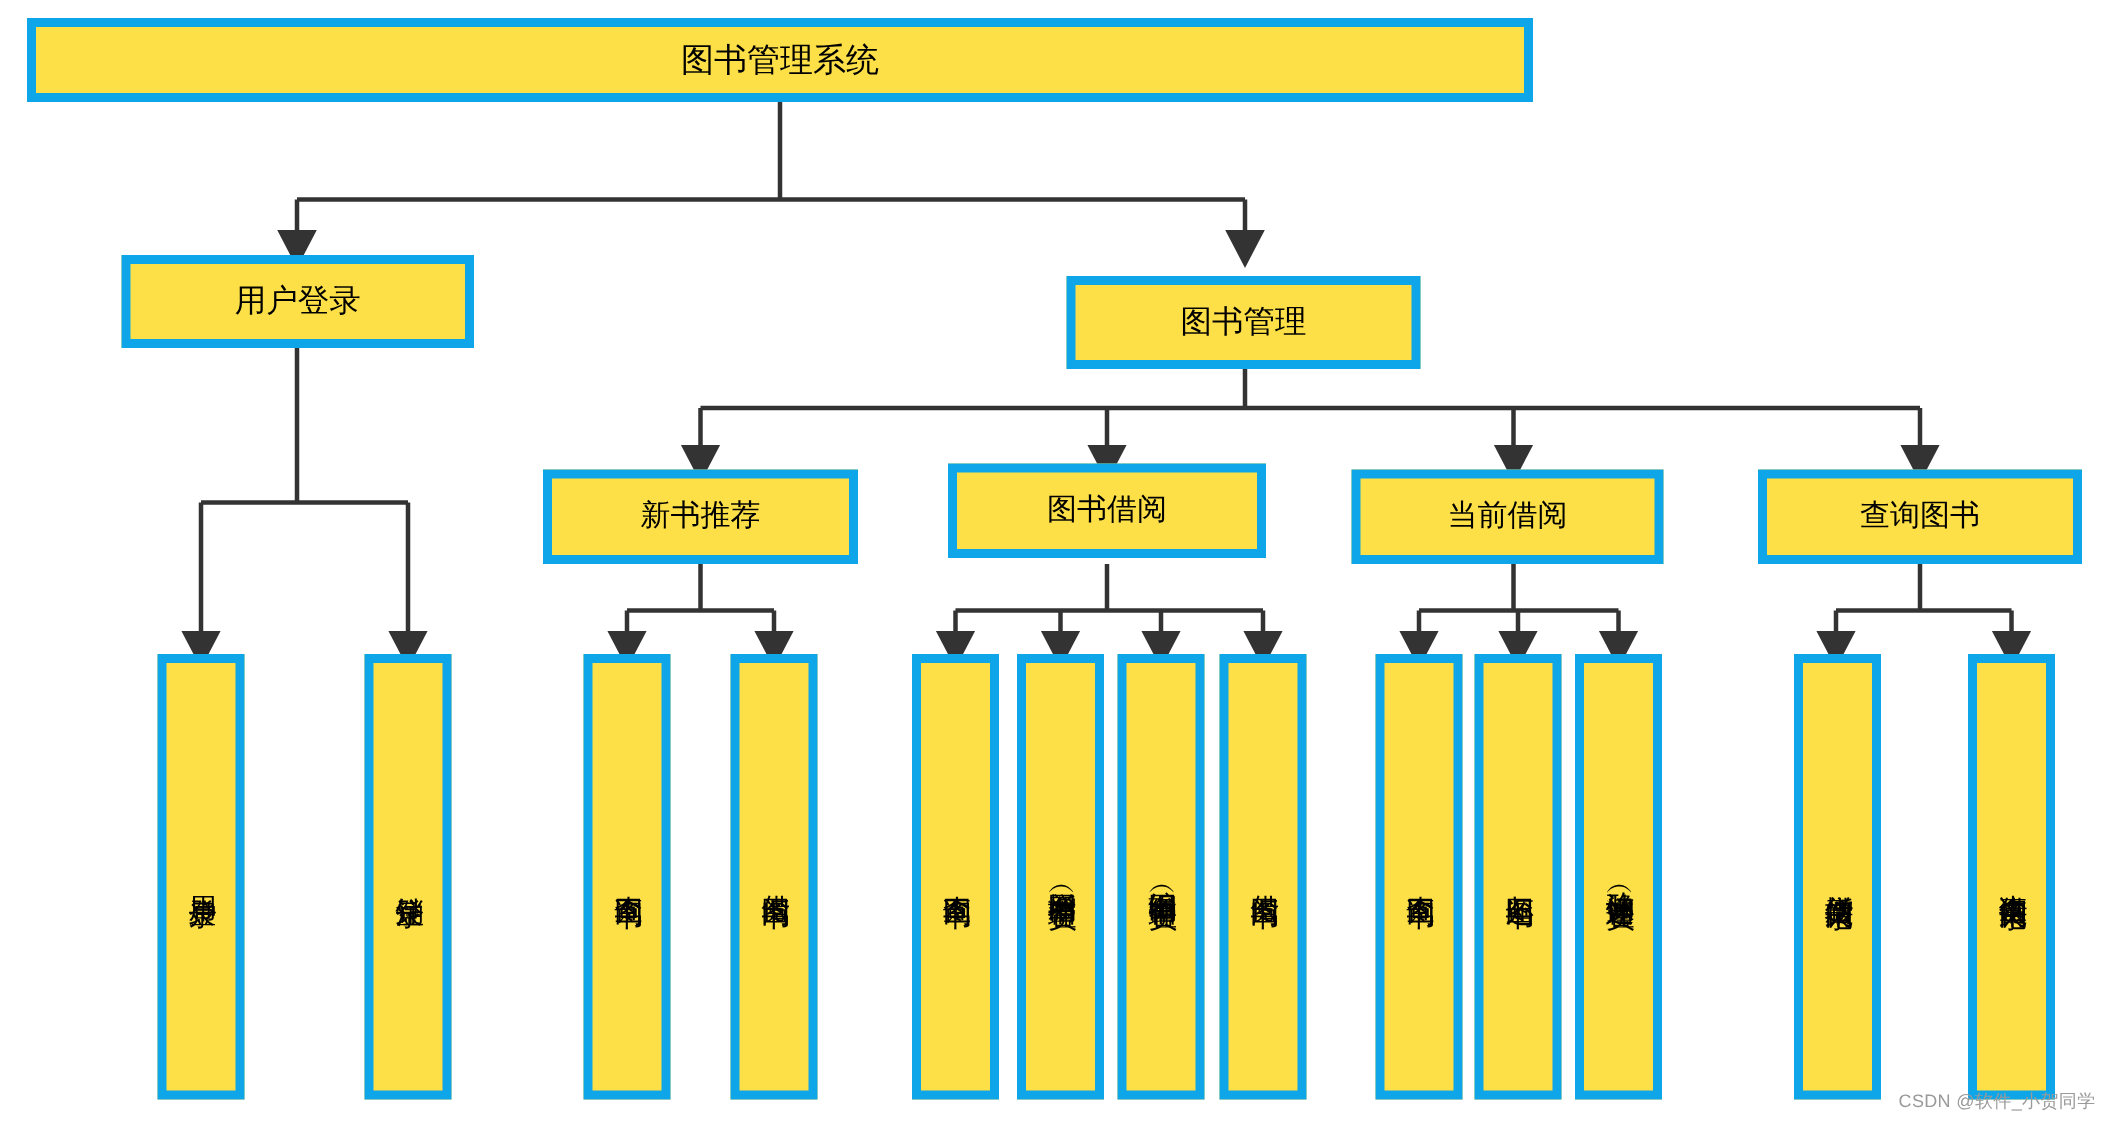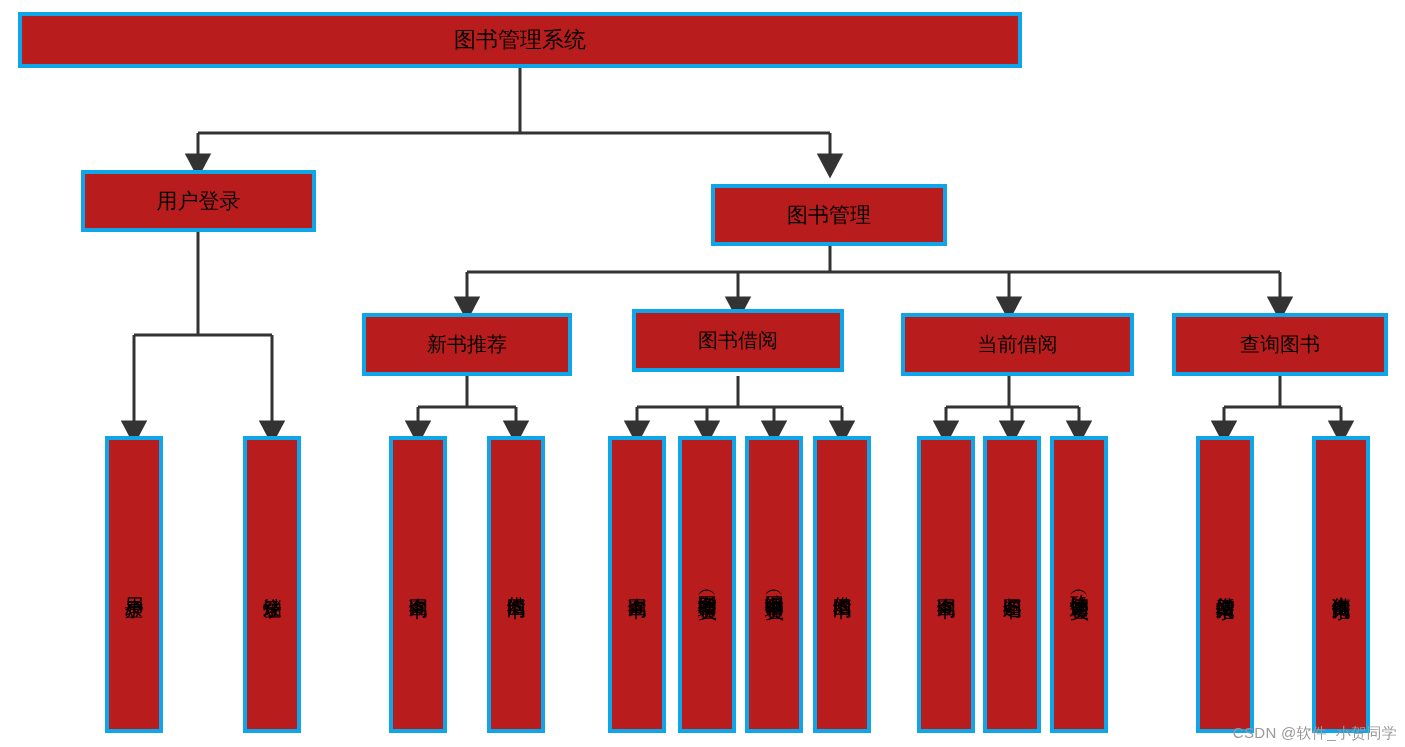--- a/index.html
+++ b/index.html
@@ -22,22 +22,22 @@
     position: absolute;
     left: 0;
     top: 0;
     width: 1405px;
     height: 747px;
     pointer-events: none;
   }
   .node {
     position: absolute;
     box-sizing: border-box;
-    background: #b91c1c;
-    border: 4px solid #0ea5e9;
+    background: #fde047;
+    border: 6px solid #0ea5e9;
     display: flex;
     align-items: center;
     justify-content: center;
     color: #000000;
     line-height: 1.18;
     text-align: center;
   }
   .node.h {
     
   }
@@ -58,21 +58,21 @@
   #node-root {
     font-size: 22px;
   }
   .lvl2 { font-size: 21px; }
   .lvl3 { font-size: 20px; }
   .leaf { font-size: 19px; }
   #watermark {
     position: absolute;
     right: 8px;
     bottom: 4px;
-    font-size: 15px;
+    font-size: 12px;
     color: #9a9a9a;
     letter-spacing: 0.02em;
     white-space: nowrap;
     user-select: none;
   }
 </style>
 </head>
 <body>
 
 <div id="diagram-canvas">
@@ -140,21 +140,21 @@
   <div class="node h lvl2" style="left:711px; top:184px; width:236px; height:62px;">
     <span class="node-label">图书管理</span>
   </div>
 
   <div class="node h lvl3" style="left:362px; top:313px; width:210px; height:63px;">
     <span class="node-label">新书推荐</span>
   </div>
   <div class="node h lvl3" style="left:632px; top:309px; width:212px; height:63px;">
     <span class="node-label">图书借阅</span>
   </div>
-  <div class="node h lvl3" style="left:901px; top:313px; width:233px; height:63px;">
+  <div class="node h lvl3" style="left:901px; top:313px; width:208px; height:63px;">
     <span class="node-label">当前借阅</span>
   </div>
   <div class="node h lvl3" style="left:1172px; top:313px; width:216px; height:63px;">
     <span class="node-label">查询图书</span>
   </div>
 
   <div class="node v leaf" style="left:105px; top:436px; width:58px; height:297px;">
     <span class="node-label">用户登录</span>
   </div>
   <div class="node v leaf" style="left:243px; top:436px; width:58px; height:297px;">

